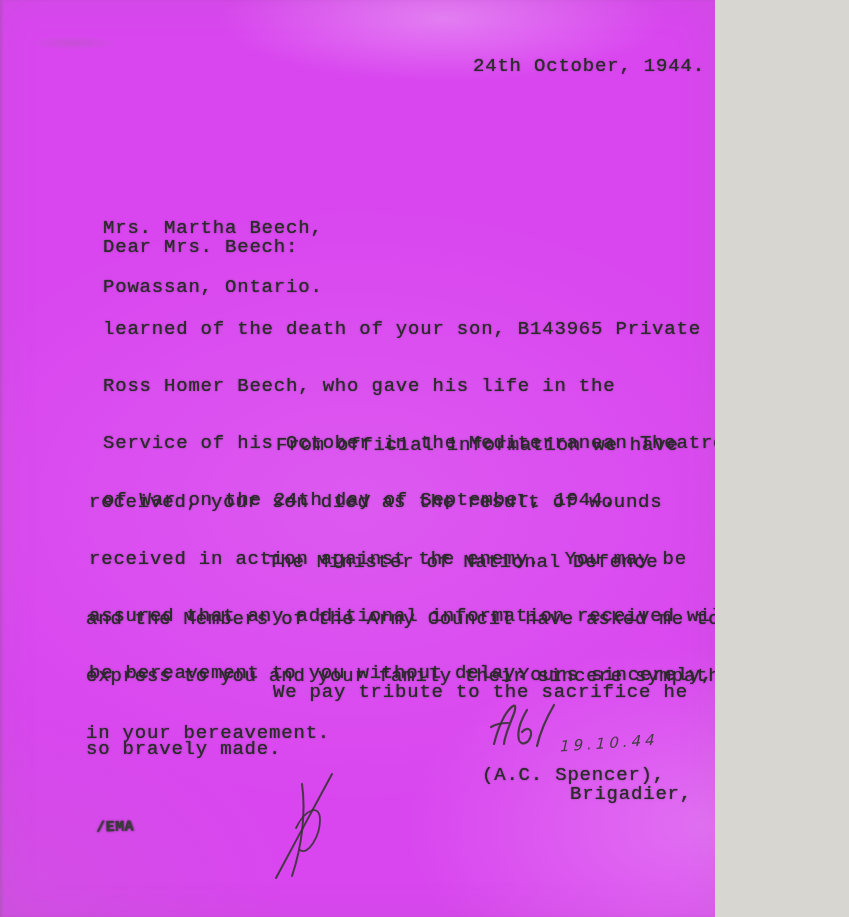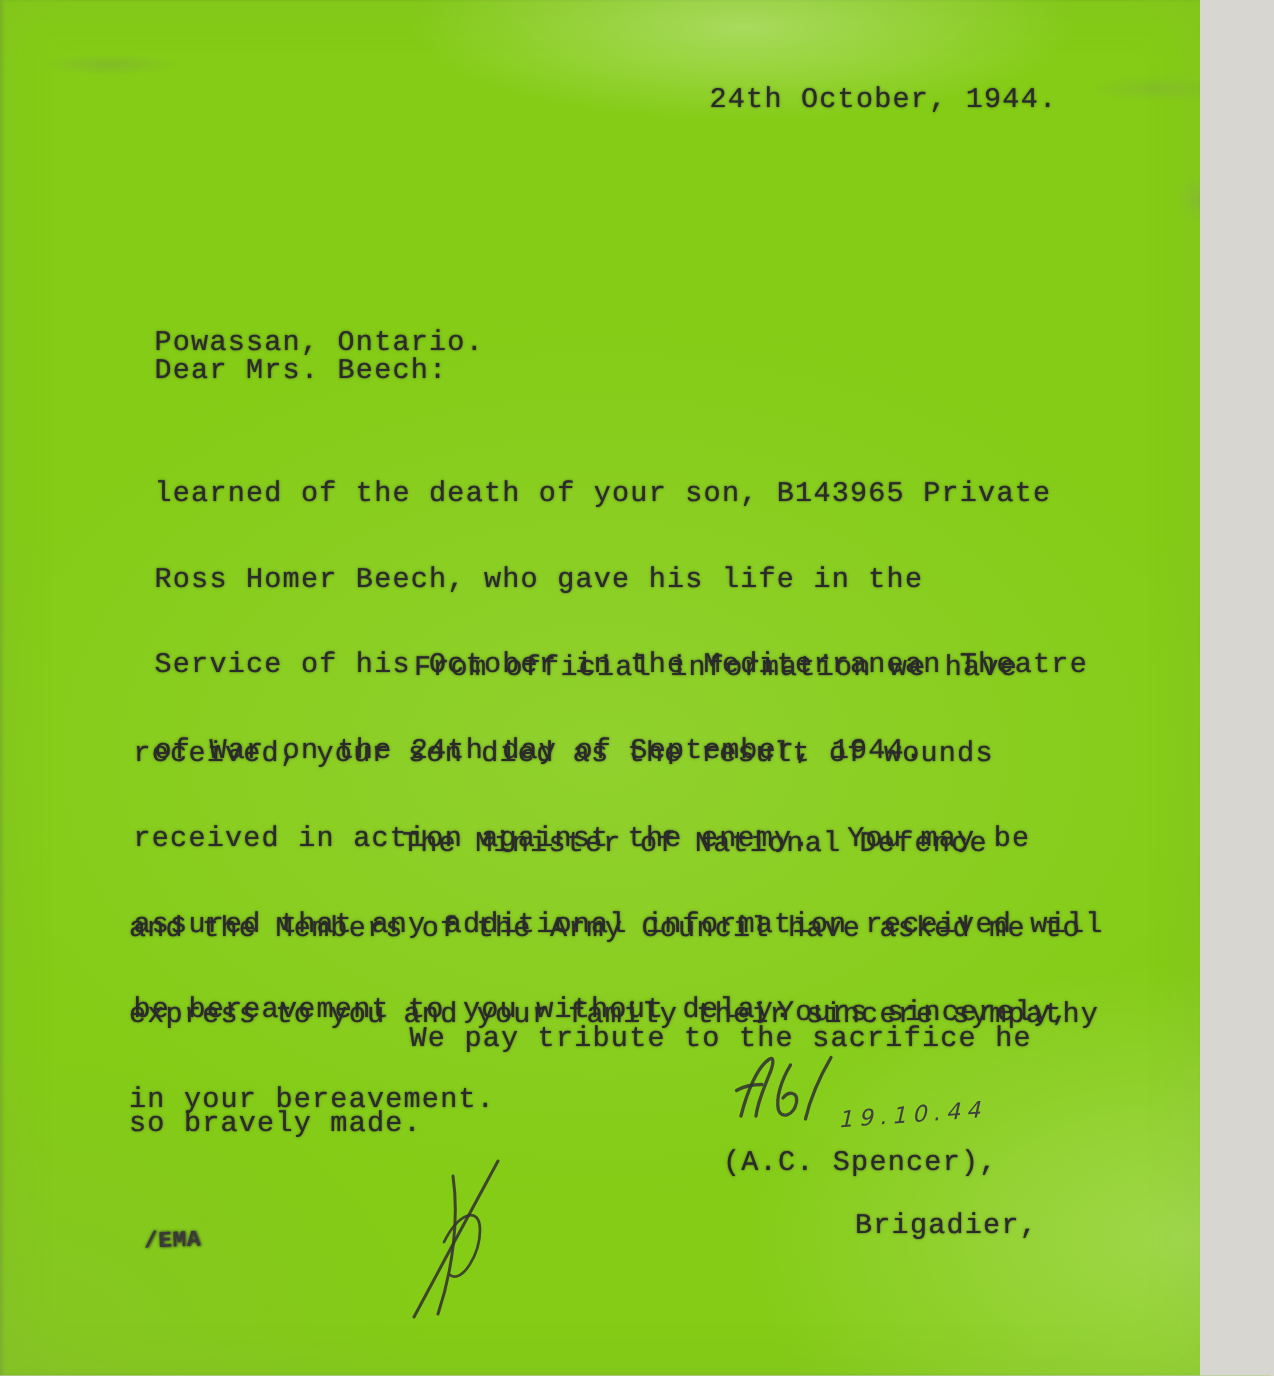--- a/index.html
+++ b/index.html
@@ -1,19 +1,19 @@
 <!DOCTYPE html>
 <html><head>
 <meta charset="utf-8">
 <style>
   html,body{margin:0;padding:0;background:#d8d6d1;}
   .page{
-    position:relative;width:800px;height:917px;overflow:hidden;
+    position:relative;width:715px;height:917px;overflow:hidden;
     background:linear-gradient(160deg,#edecе8 0%,#eae8e3 35%,#e7e5e0 100%);
-    background-color:#84cc16;
+    background-color:#d946ef;
     font-family:"Liberation Mono",monospace;
     box-shadow:inset 0 0 40px rgba(120,118,110,0.10), inset 2px 0 2px rgba(90,88,82,0.18);
     text-decoration:underline;
   }
   .tw{
     position:absolute;
     font-size:19px;line-height:19px;letter-spacing:0.8px;
     color:#2b2b2b;white-space:pre;
     text-shadow:0 0 1px rgba(25,25,25,0.75), 0 0 2.5px rgba(70,70,70,0.28);
   }
@@ -50,20 +50,21 @@
 
   <div class="texture"></div>
   <div class="smudge" style="left:26px;top:36px;width:94px;height:14px;background:radial-gradient(ellipse at center, rgba(120,118,112,0.20), transparent 70%);"></div>
   <div class="smudge" style="left:726px;top:50px;width:92px;height:18px;background:radial-gradient(ellipse at center, rgba(125,123,117,0.17), transparent 70%);"></div>
   <div class="smudge" style="left:783px;top:119px;width:34px;height:27px;border-radius:50%;background:radial-gradient(circle, rgba(140,138,130,0.20), transparent 72%);"></div>
   <div class="smudge" style="left:836px;top:27px;width:3px;height:6px;border-radius:2px;background:#6a6a66;opacity:0.8;"></div>
 
   <div class="tw" style="left:473px;top:57px;">24th October, 1944.</div>
 
   <div class="tw lh21" style="left:103px;top:180px;">
+    <span class="line">Mrs. Martha Beech,</span>
     <span class="line">Powassan, Ontario.</span>
   </div>
 
   <div class="tw" style="left:103px;top:238px;">Dear Mrs. Beech:</div>
 
   <div class="tw para" style="left:103px;top:282px;">
     <span class="line">learned of the death of your son, B143965 Private</span>
     <span class="line">Ross Homer Beech, who gave his life in the</span>
     <span class="line">Service of his October in the Mediterranean Theatre</span>
     <span class="line">of War on the 24th day of September, 1944.</span>
@@ -94,21 +95,21 @@
   <svg class="ink" style="left:488px;top:702px;" width="92" height="46" viewBox="0 0 92 46">
     <path d="M6,42 C10,26 17,9 25,4 C28,2 28,7 25,14 C21,24 17,33 16,42"></path>
     <path d="M3,25 C8,22 14,21 20,21"></path>
     <path d="M39,8 C33,18 29,30 31,38 C33,44 41,42 43,33 C44,26 38,25 34,30"></path>
     <path d="M66,3 C59,15 52,31 49,44"></path>
   </svg>
 
   <div class="hand-date" style="left:560px;top:734px;">19.10.44</div>
 
   <div class="tw" style="left:482px;top:766px;">(A.C. Spencer),</div>
-  <div class="tw" style="left:540px;top:808px;padding-left:30px;">Brigadier,</div>
+  <div class="tw" style="left:540px;top:785px;padding-left:30px;">Brigadier,</div>
 
   <div class="typist" style="left:96px;top:820px;">/EMA</div>
 
   <svg class="ink" style="left:250px;top:770px;" width="100" height="112" viewBox="0 0 100 112">
     <path d="M82,4 C66,34 44,74 26,108" style="stroke-width:2;"></path>
     <path d="M52,14 C56,42 52,76 42,106" style="stroke-width:2;"></path>
     <path d="M46,58 C56,38 70,34 70,50 C70,66 58,86 50,80" style="stroke-width:1.8;"></path>
   </svg>
 
 </div>

